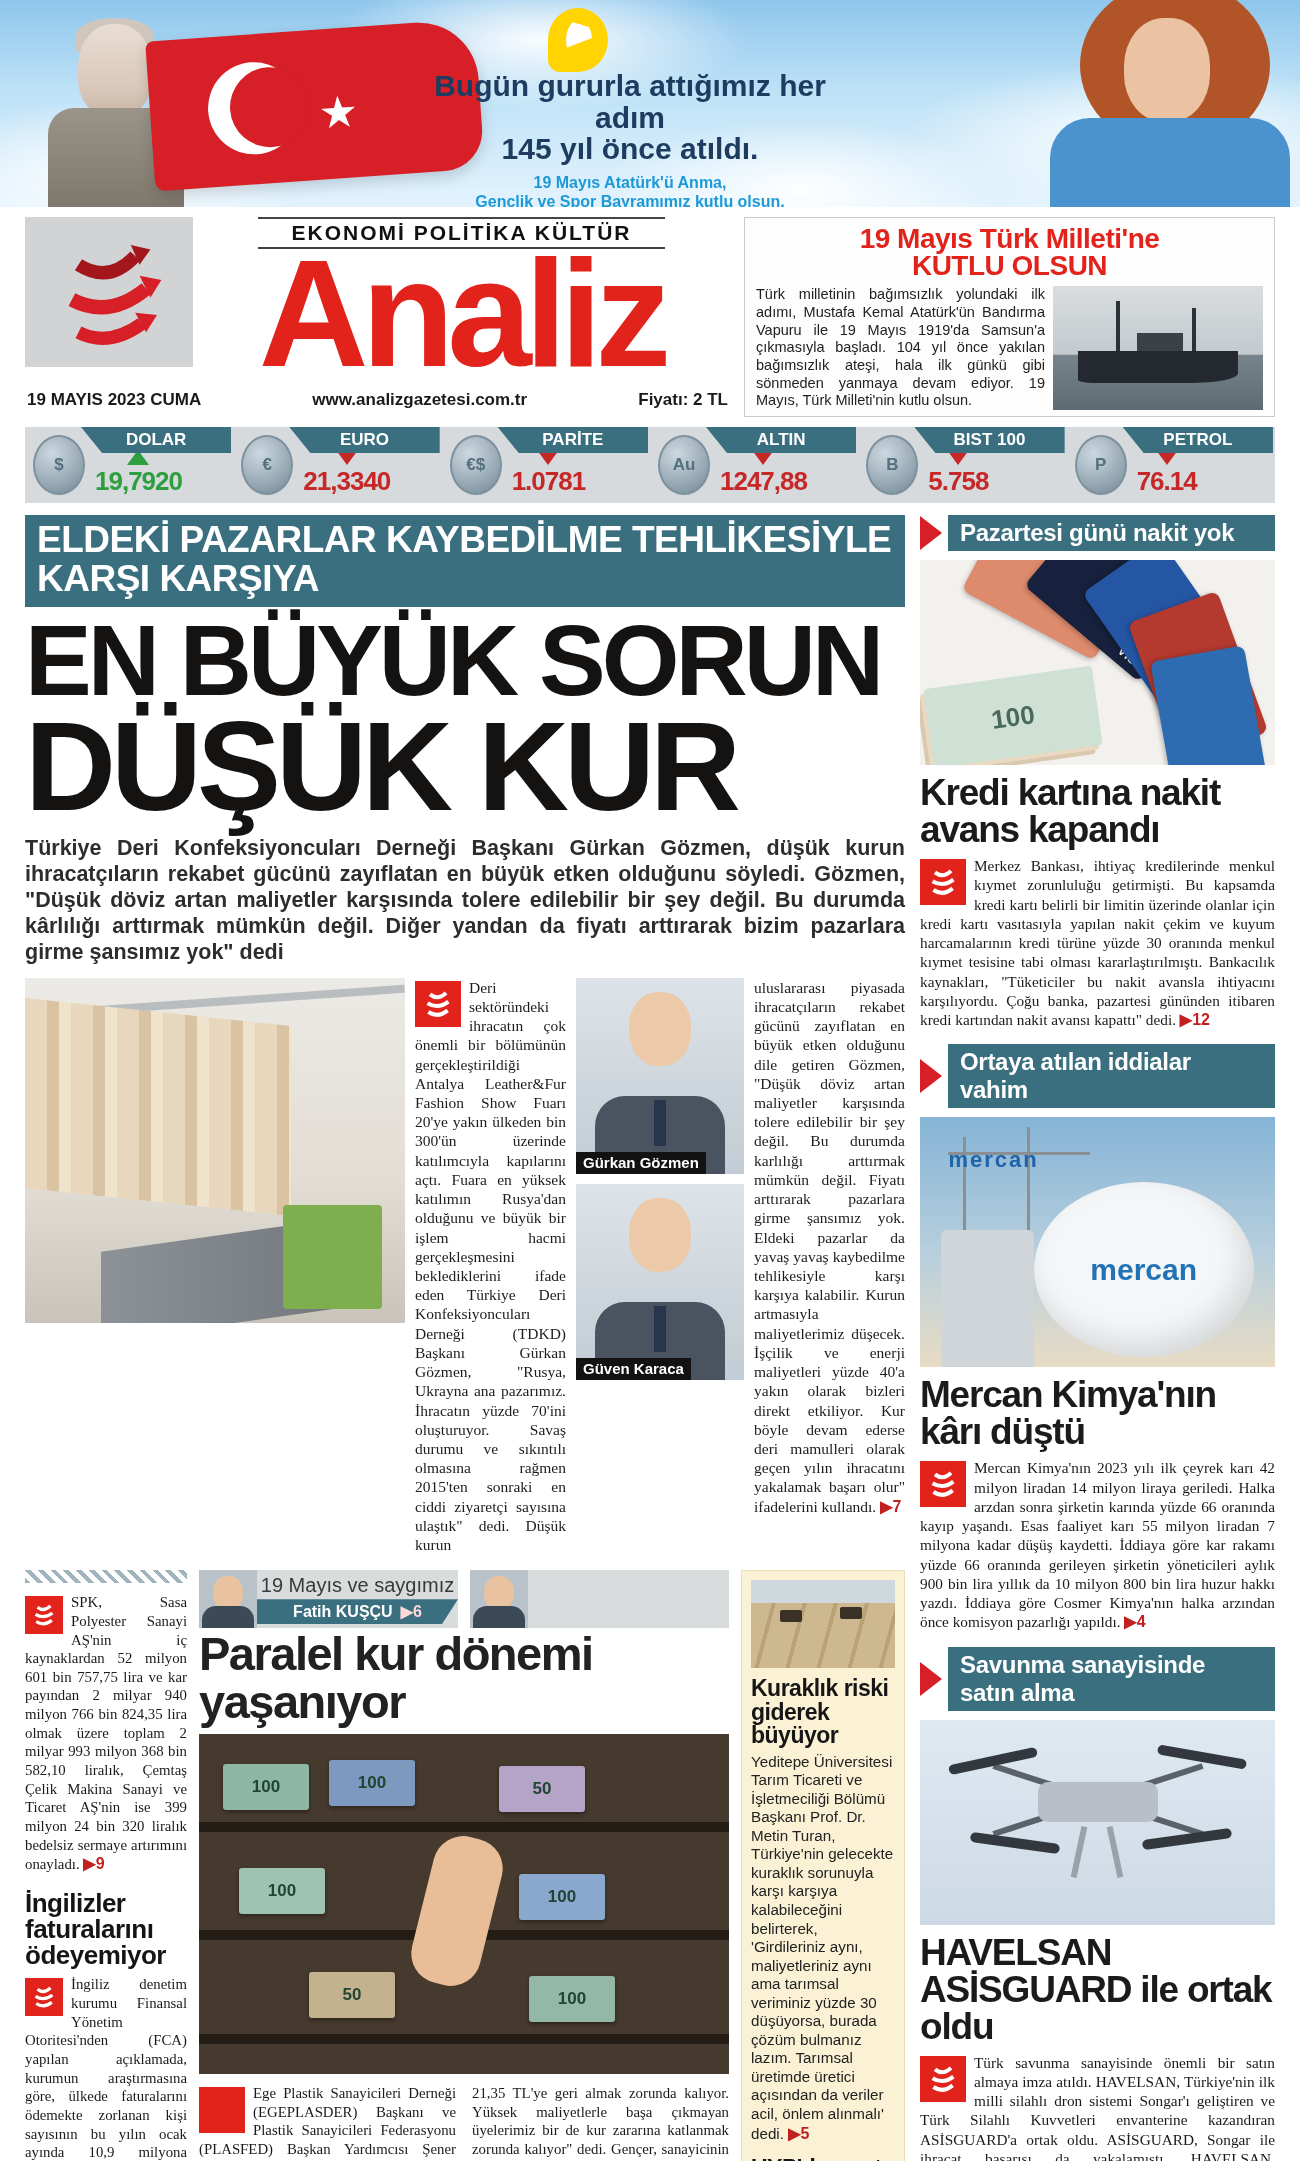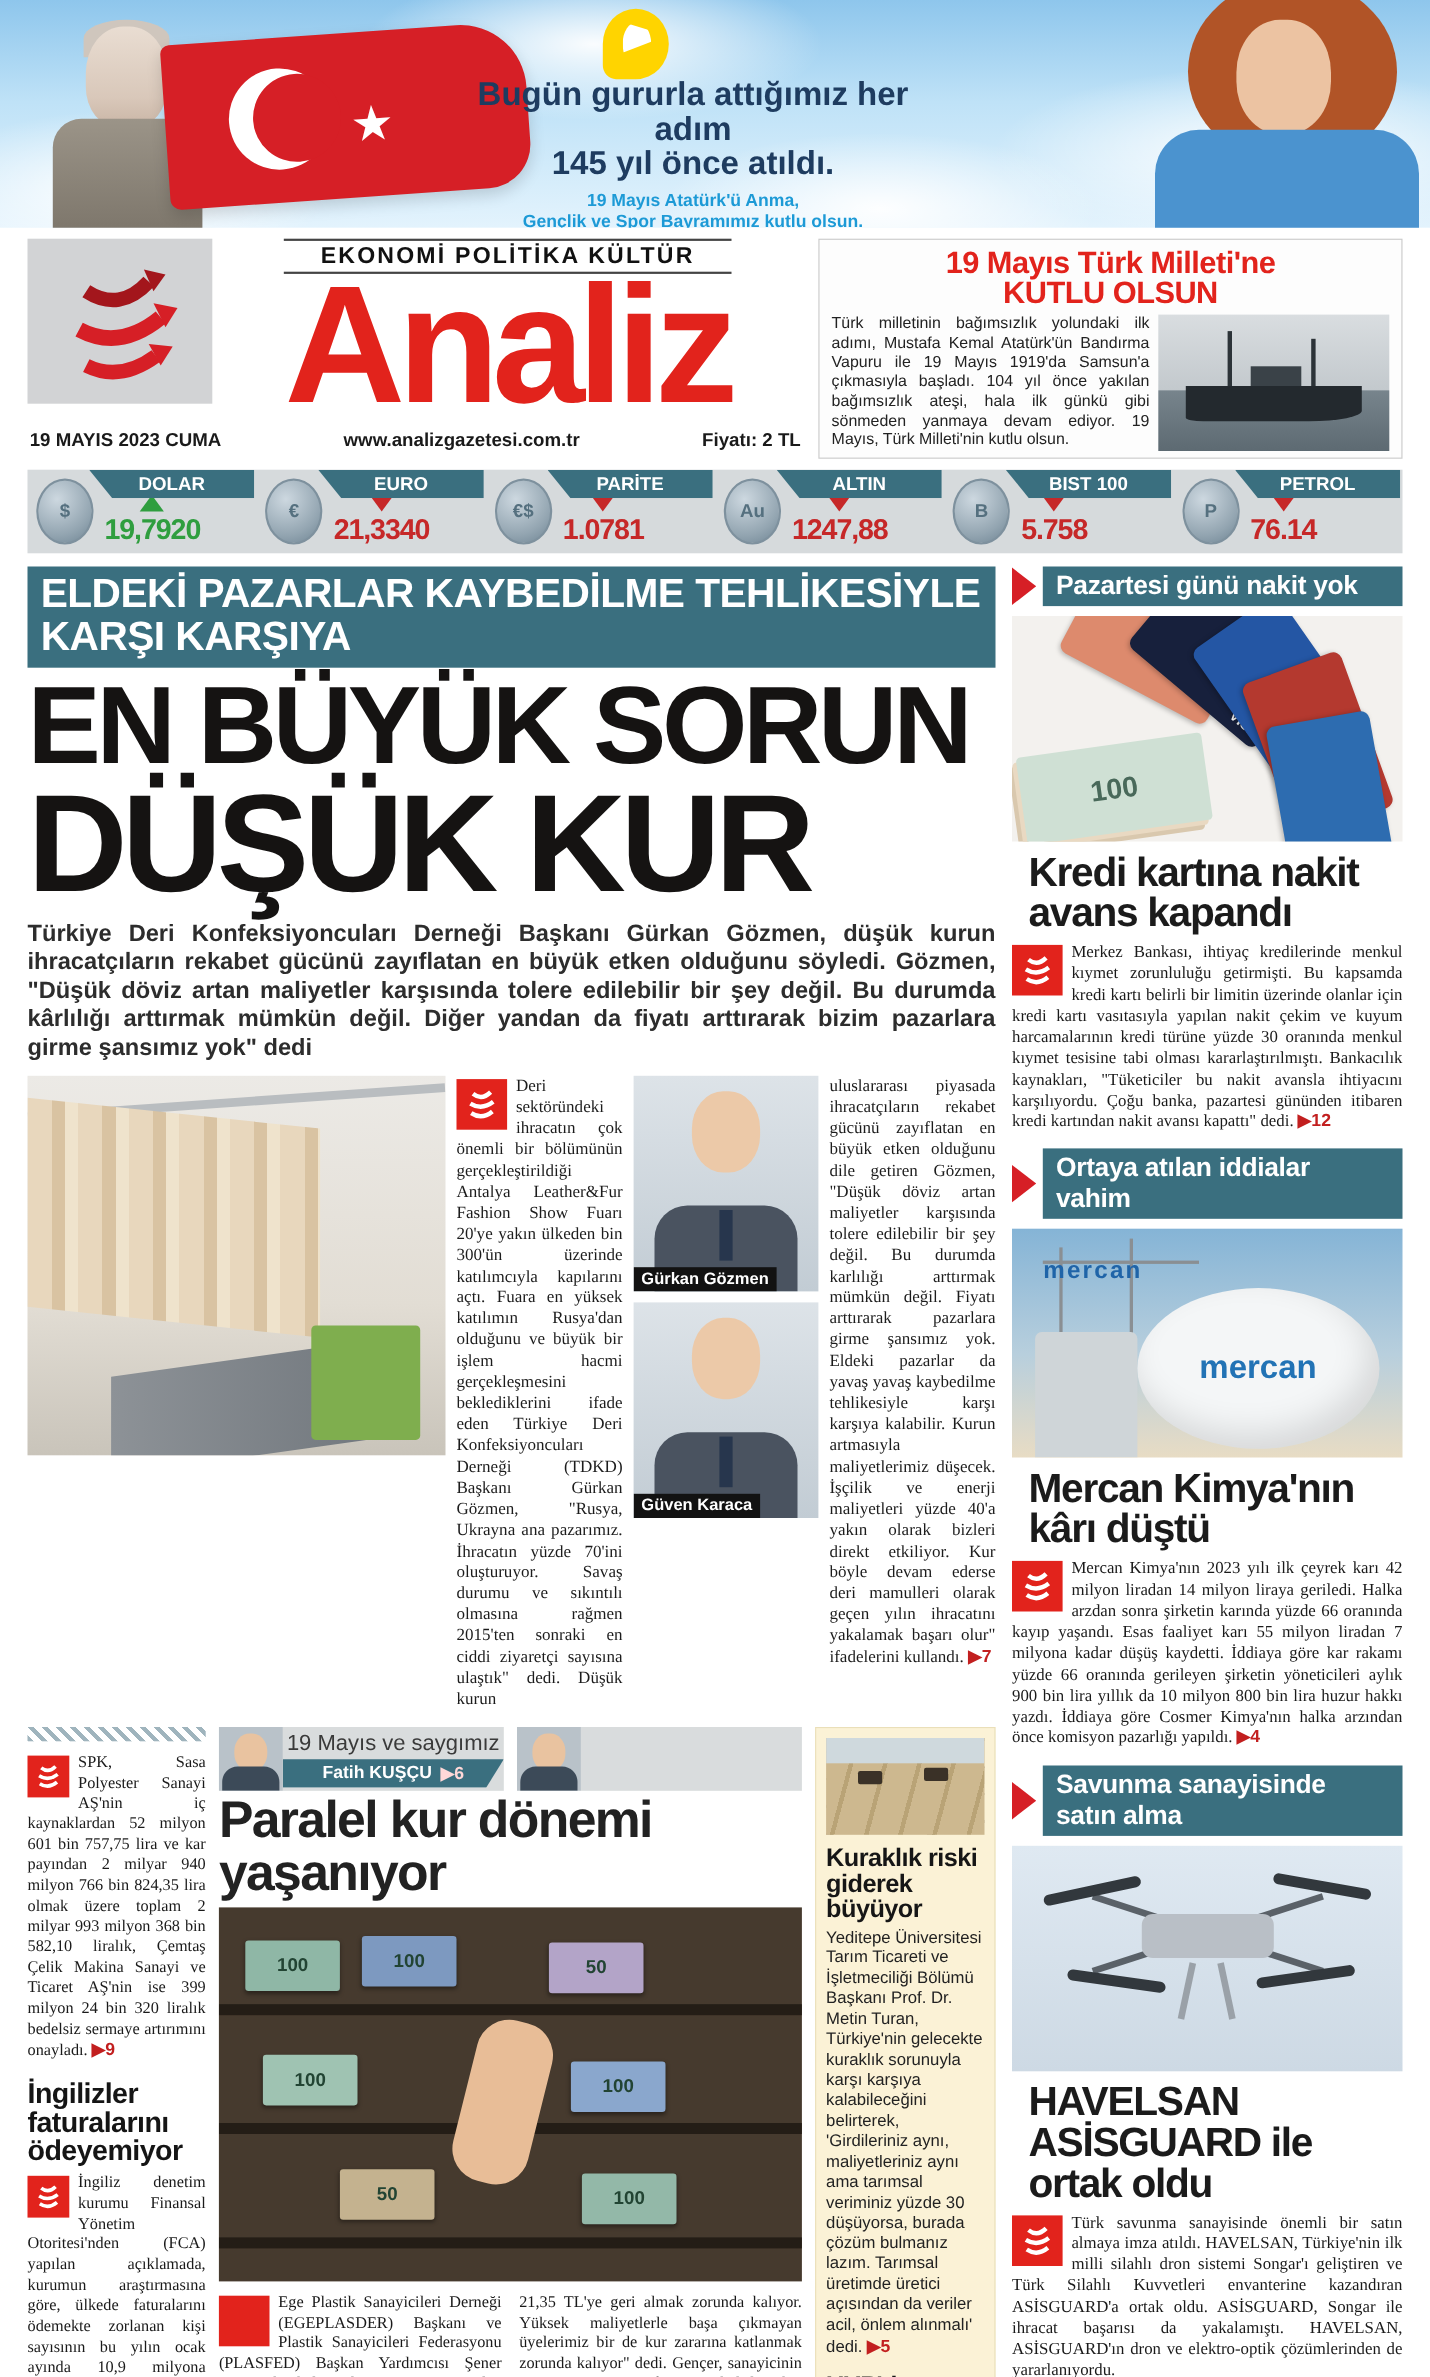--- a/index.html
+++ b/index.html
@@ -137,30 +137,30 @@
   .cream-title{font-size:23px;font-weight:bold;line-height:1.02;letter-spacing:-0.5px;margin:9px 0 5px;color:#161616;}
   .cream-body{font-size:15.2px;line-height:1.22;color:#222;}
 
   
   .sb-block{margin-bottom:14px;}
   .sb-head{display:flex;align-items:stretch;margin-bottom:9px;}
   .sb-arrow{width:0;height:0;border-top:17px solid transparent;border-bottom:17px solid transparent;
             border-left:22px solid #d61f26;margin:auto 6px auto 0;}
   .sb-head-bar{flex:1;background:#3a6f7f;color:#fff;font-weight:bold;font-size:24px;padding:4px 12px;letter-spacing:-0.3px;}
   .sb-img{position:relative;overflow:hidden;margin-bottom:9px;}
-  .sb-h{font-size:37px;font-weight:bold;letter-spacing:-1.2px;line-height:1.0;margin:2px 15px 8px;color:#1b1b1b;}
+  .sb-h{font-size:37px;font-weight:bold;letter-spacing:-1.2px;line-height:1.0;margin:2px 0 8px;color:#1b1b1b;}
   .sb-body{font-family:"Liberation Serif",serif;font-size:15.3px;line-height:1.26;text-align:justify;}
 
   .img-cards{height:205px;background:#f3f1ee;}
   .card{position:absolute;width:150px;height:95px;border-radius:8px;color:#fff;font-weight:bold;font-size:13px;
         display:flex;align-items:flex-end;justify-content:flex-end;padding:6px;box-shadow:0 2px 5px rgba(0,0,0,.25);}
   .notes-stack{position:absolute;left:8px;bottom:8px;width:170px;height:80px;background:#cfe0d4;border-radius:4px;
                transform:rotate(-8deg);display:flex;align-items:center;justify-content:center;font-weight:bold;color:#49695a;font-size:26px;
                box-shadow:-4px 4px 0 #e9d9c2,-8px 8px 0 #d9c8ae;}
-  .img-mercan{height:208px;background:linear-gradient(180deg,#85b4d6 0%,#b8cfdd 55%,#e8dcc4 100%);}
+  .img-mercan{height:250px;background:linear-gradient(180deg,#85b4d6 0%,#b8cfdd 55%,#e8dcc4 100%);}
   .tank{position:absolute;right:6%;bottom:4%;width:62%;height:70%;border-radius:50%;background:#f4f6f7;
         display:flex;align-items:center;justify-content:center;color:#2273b5;font-weight:bold;font-size:30px;
         box-shadow:inset -10px -14px 30px rgba(0,0,0,.12);}
   .silo{position:absolute;left:6%;bottom:0;width:26%;height:55%;background:#cfd5d8;border-radius:6px 6px 0 0;}
   .pole{position:absolute;background:#8a8f93;}
   .mercan-sign{position:absolute;left:8%;top:12%;color:#1f64a8;font-weight:bold;font-size:22px;letter-spacing:2px;}
   .img-drone{height:205px;background:linear-gradient(180deg,#dfe9f2,#cdd9e4);}
   .d-body{position:absolute;left:50%;top:40%;transform:translate(-50%,-50%);width:120px;height:40px;background:#b9bfc6;border-radius:10px;}
   .d-arm{position:absolute;left:50%;top:38%;width:220px;height:6px;background:#5a6168;transform-origin:center;}
   .d-prop{position:absolute;width:90px;height:10px;background:#32383d;border-radius:5px;}

